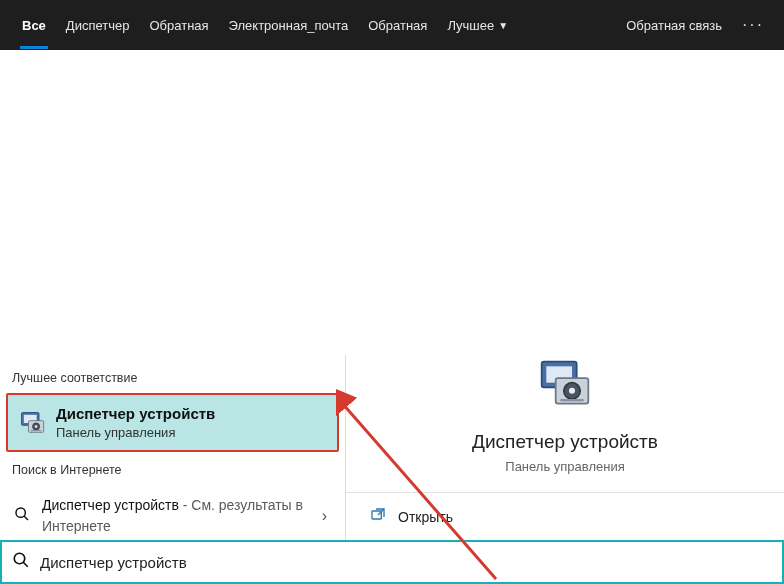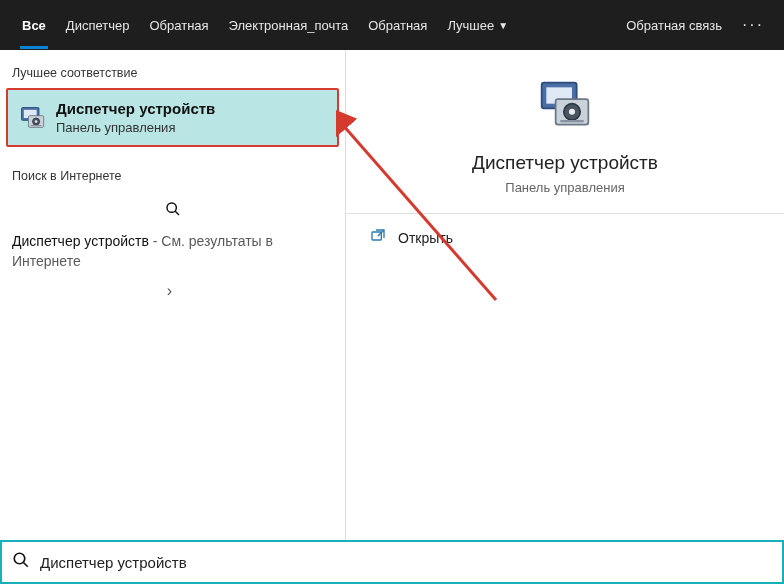--- a/index.html
+++ b/index.html
@@ -27,21 +27,21 @@
     content: "";
     position: absolute;
     left: 8px; right: 8px; bottom: 4px;
     height: 3px; background: #0a84d6;
   }
   .tab .chev { margin-left: 4px; font-size: 10px; }
   .spacer { flex: 1; }
   .feedback { padding: 0 12px; cursor: pointer; }
   .more { padding: 0 8px; font-size: 16px; letter-spacing: 2px; cursor: pointer; }
 
-  .body { display: flex; height: calc(100% - 50px - 44px); }
+  .body { display: flex; height: calc(100% - 50px - 44px); align-items: flex-end; }
 
   .left {
     width: 346px;
     border-right: 1px solid #ddd;
     padding-top: 10px;
   }
   .section-label {
     font-size: 12.5px;
     color: #333;
     padding: 6px 12px 8px;
@@ -63,21 +63,20 @@
   }
   .bm-text .t1 { font-size: 15px; font-weight: 600; color: #111; }
   .bm-text .t2 { font-size: 13px; color: #333; margin-top: 3px; }
 
   .web-row {
     display: flex;
     align-items: center;
     padding: 10px 12px 4px;
     gap: 10px;
     cursor: pointer;
-    flex-direction: column;
   }
   .web-row .sicon { width: 20px; text-align: center; color: #111; }
   .web-row .txt { flex: 1; font-size: 14px; color: #111; line-height: 1.45; }
   .web-row .txt .muted { color: #5a5a5a; }
   .web-row .chevr { color: #555; font-size: 16px; padding-right: 6px; }
 
   .right {
     flex: 1;
     display: flex;
     flex-direction: column;
@@ -170,21 +169,21 @@
           <circle cx="31" cy="30" r="2.3" fill="#e9edf2"></circle>
           <rect x="22" y="36" width="18" height="2" fill="#8892a0"></rect>
         </svg>
       </div>
       <div class="bm-text">
         <div class="t1">Диспетчер устройств</div>
         <div class="t2">Панель управления</div>
       </div>
     </div>
 
-    <div class="section-label" style="margin-top:16px;">Поиск в Интернете</div>
+    <div class="section-label" style="margin-top:5px;">Поиск в Интернете</div>
 
     <div class="web-row">
       <div class="sicon">
         <svg width="16" height="16" viewBox="0 0 24 24" fill="none" stroke="#111" stroke-width="2.2">
           <circle cx="10" cy="10" r="7"></circle>
             <line x1="15" y1="15" x2="21" y2="21"></line>
         </svg>
       </div>
       <div class="txt">
         <span>Диспетчер устройств</span><span class="muted"> - См. результаты в Интернете</span>

